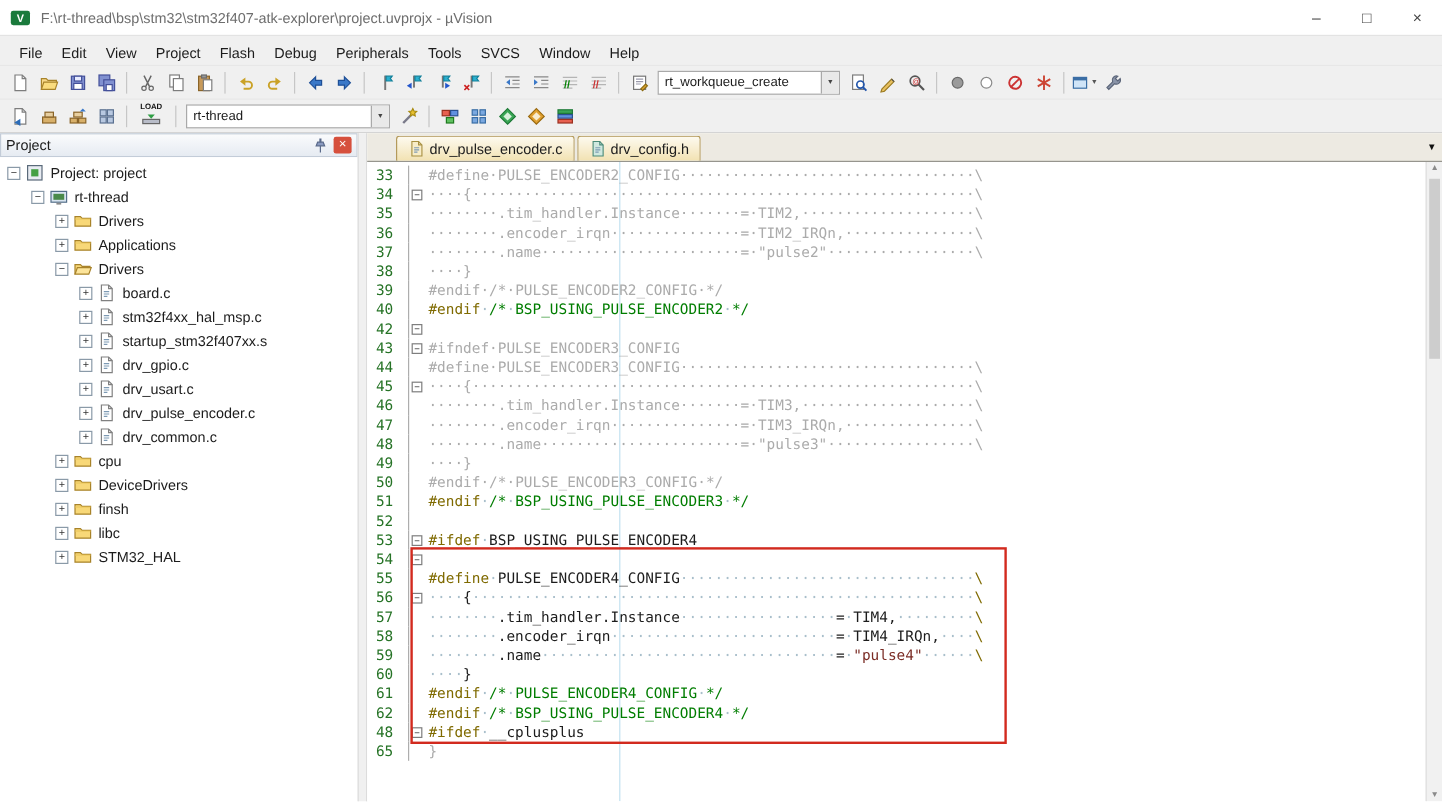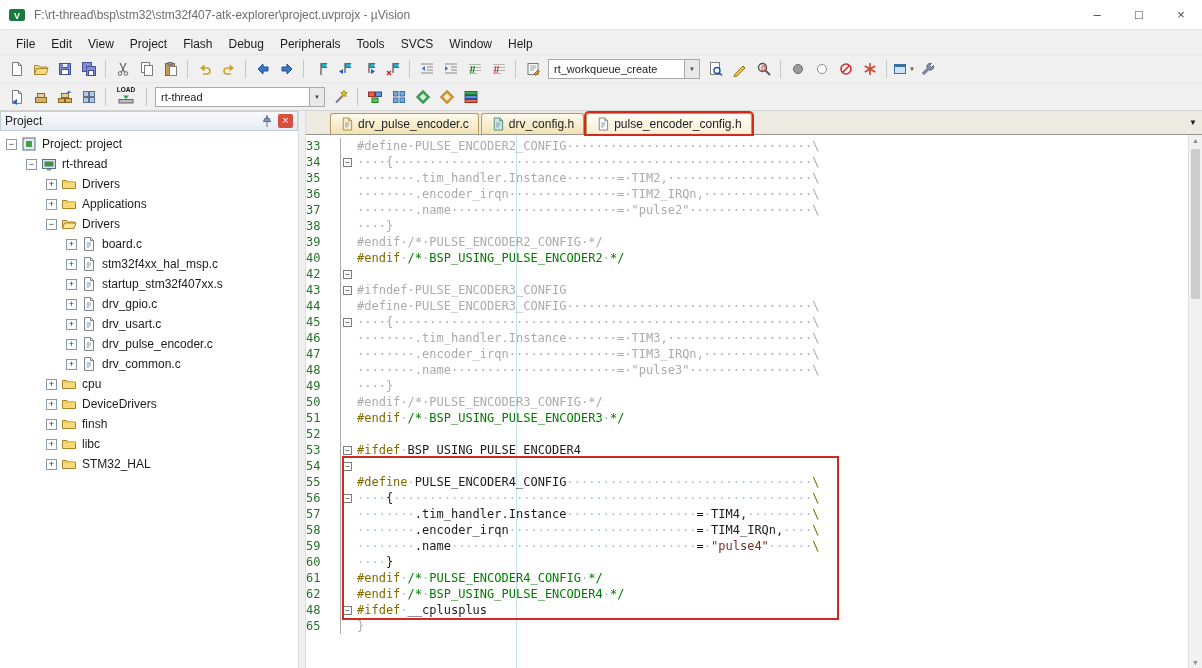--- a/index.html
+++ b/index.html
@@ -50,21 +50,21 @@
     background:linear-gradient(180deg,#fdfaef 0%,#f2e2b2 100%);border:1px solid #b49a5a;border-bottom:none;
     border-radius:3px 3px 0 0;position:relative;white-space:nowrap}
   .tab.active{background:linear-gradient(180deg,#fffef6,#f8efd4)}
   .tab.annotated{box-shadow:0 0 0 2px var(--c-annot);z-index:3}
   .tab-icon{width:13px;height:15px;display:flex;align-items:center}
   .tab-overflow{position:absolute;right:5px;top:7px;font-size:8px;color:#111}
   .code-region{flex:1;display:flex;position:relative;overflow:hidden}
   .code-scroll{flex:1;position:relative;padding-top:3px;background:#fff;overflow:hidden}
   .col-guide{position:absolute;left:210px;top:0;bottom:0;width:1px;background:#c2e2f0}
   .code-line{display:flex;height:16px;line-height:16px;font-family:"DejaVu Sans Mono",monospace;font-size:12px;white-space:pre;position:relative}
-  .gut-num{width:34px;min-width:34px;text-align:left;padding-right:5px;color:var(--c-lnum)}
+  .gut-num{width:34px;min-width:34px;text-align:center;padding-right:5px;color:var(--c-lnum)}
   .gut-fold{width:14px;min-width:14px;border-left:1px solid #adadad;display:flex;align-items:center;justify-content:center}
   .fold-box{width:9px;height:9px;border:1px solid #7e7e7e;background:#fff;font-size:8px;line-height:7px;text-align:center;color:#222;
     font-family:"Liberation Sans",sans-serif}
   .code-text{padding-left:3px}
   .seg-pp{color:var(--c-pp)} .seg-id{color:var(--c-id)} .seg-cm{color:var(--c-cm)}
   .seg-str{color:var(--c-str)} .seg-ws{color:var(--c-ws)}
   .code-line.inactive .code-text span{color:var(--c-inactive) !important}
   .vscroll{width:14px;background:#f1f1f1;border-left:1px solid #dedede;position:relative}
   .varrow{position:absolute;left:0;right:0;text-align:center;font-size:7px;color:#8a8a8a}
   .varrow.up{top:2px}.varrow.down{bottom:2px}
@@ -600,30 +600,20 @@
           </div>
           <div class="tab" data-name="tab-drv-config-h">
             <span class="tab-icon" data-name="h-file-icon">
               <svg width="14" height="16" viewBox="0 0 14 16">
                 <path d="M3.5 1.5h6l3 3v10h-9z" fill="#cfe8df" stroke="#4a8a78"></path>
                 <path d="M9.5 1.5v3h3" fill="none" stroke="#4a8a78"></path>
                 <path d="M5.5 7h4.5M5.5 9h4.5M5.5 11h3" stroke="#7d9ab4" fill="none"></path>
               </svg>
             </span>
             <span class="tab-label" data-name="tab-label">drv_config.h</span>
-          </div>
-          <div class="tab active annotated" data-name="tab-pulse-encoder-config-h">
-            <span class="tab-icon" data-name="header-file-icon">
-              <svg width="14" height="16" viewBox="0 0 14 16">
-                <path d="M3.5 1.5h6l3 3v10h-9z" fill="#ffffff" stroke="#808080"></path>
-                <path d="M9.5 1.5v3h3" fill="none" stroke="#808080"></path>
-                <path d="M5.5 7h4.5M5.5 9h4.5M5.5 11h3" stroke="#7d9ab4" fill="none"></path>
-              </svg>
-            </span>
-            <span class="tab-label" data-name="tab-label">pulse_encoder_config.h</span>
           </div>
         </div>
       <div class="tab-overflow" data-name="tab-list-arrow-icon">▼</div>
     </div>
     <div class="code-region" data-name="code-region">
       <div class="code-scroll" data-name="code-area">
         <div class="col-guide" data-name="column-guide"></div>
       <div class="code-line inactive" data-name="code-line-33"><div class="gut-num" data-name="line-number">33</div><div class="gut-fold" data-name="fold-margin"></div><div class="code-text" data-name="code-text"><span class="seg-pp">#define</span><span class="seg-ws">·</span><span class="seg-id">PULSE_ENCODER2_CONFIG</span><span class="seg-ws">··································</span><span class="seg-pp">\</span></div></div>
           <div class="code-line inactive" data-name="code-line-34"><div class="gut-num" data-name="line-number">34</div><div class="gut-fold" data-name="fold-marker-icon"><div class="fold-box" data-name="collapse-icon">−</div></div><div class="code-text" data-name="code-text"><span class="seg-ws">····</span><span class="seg-id">{</span><span class="seg-ws">··························································</span><span class="seg-pp">\</span></div></div>
           <div class="code-line inactive" data-name="code-line-35"><div class="gut-num" data-name="line-number">35</div><div class="gut-fold" data-name="fold-margin"></div><div class="code-text" data-name="code-text"><span class="seg-ws">········</span><span class="seg-id">.tim_handler.Instance</span><span class="seg-ws">·······</span><span class="seg-id">=</span><span class="seg-ws">·</span><span class="seg-id">TIM2,</span><span class="seg-ws">····················</span><span class="seg-pp">\</span></div></div>

